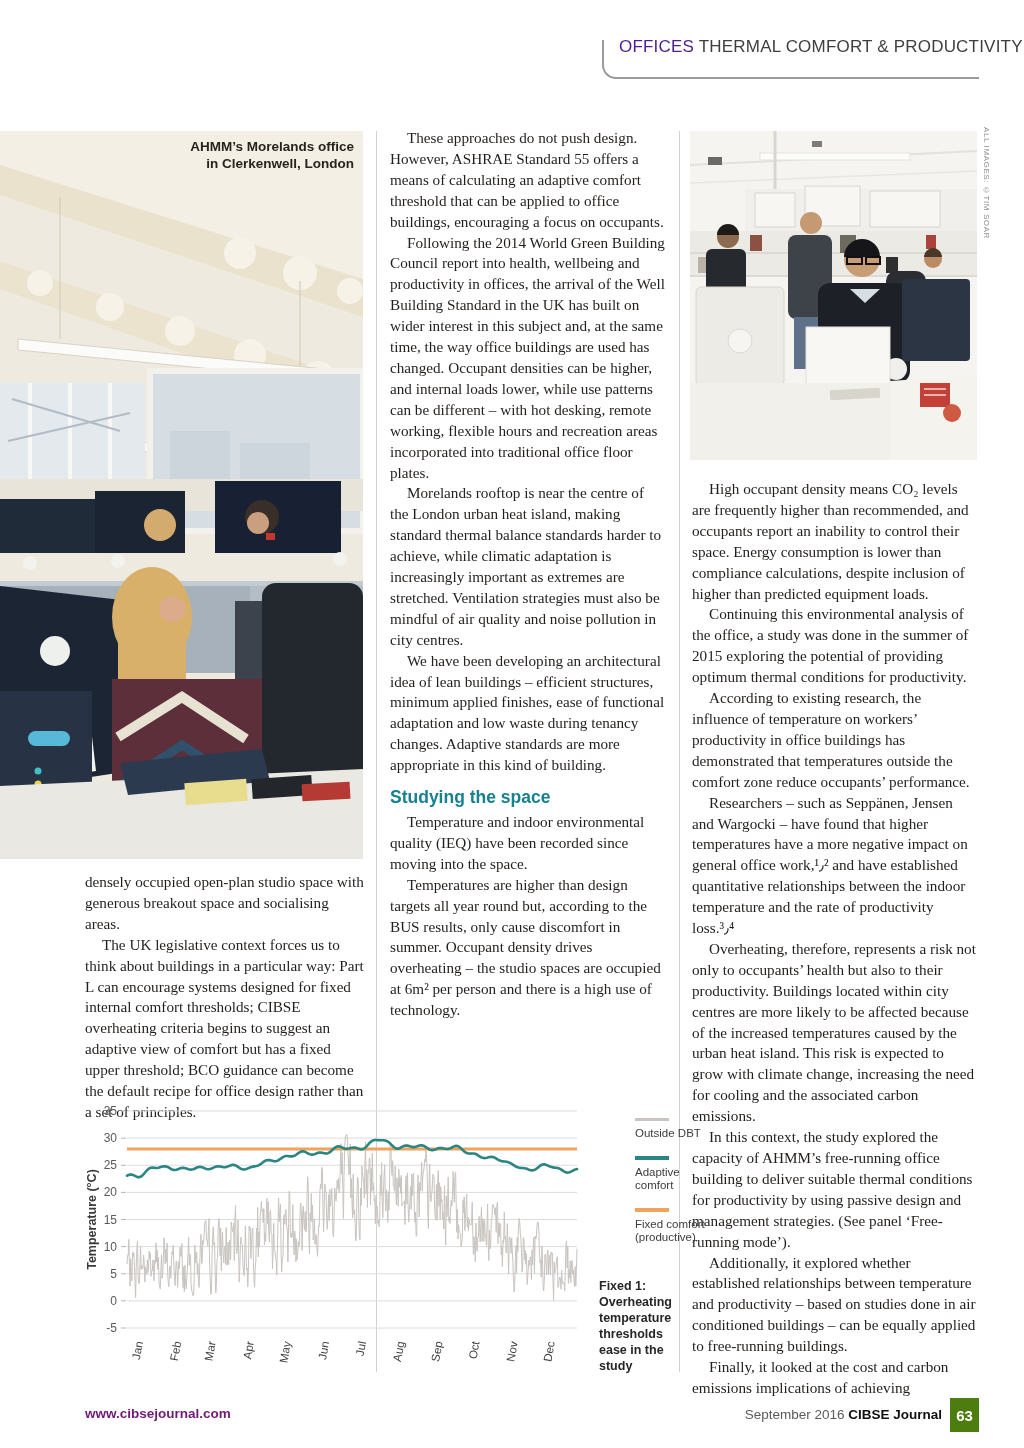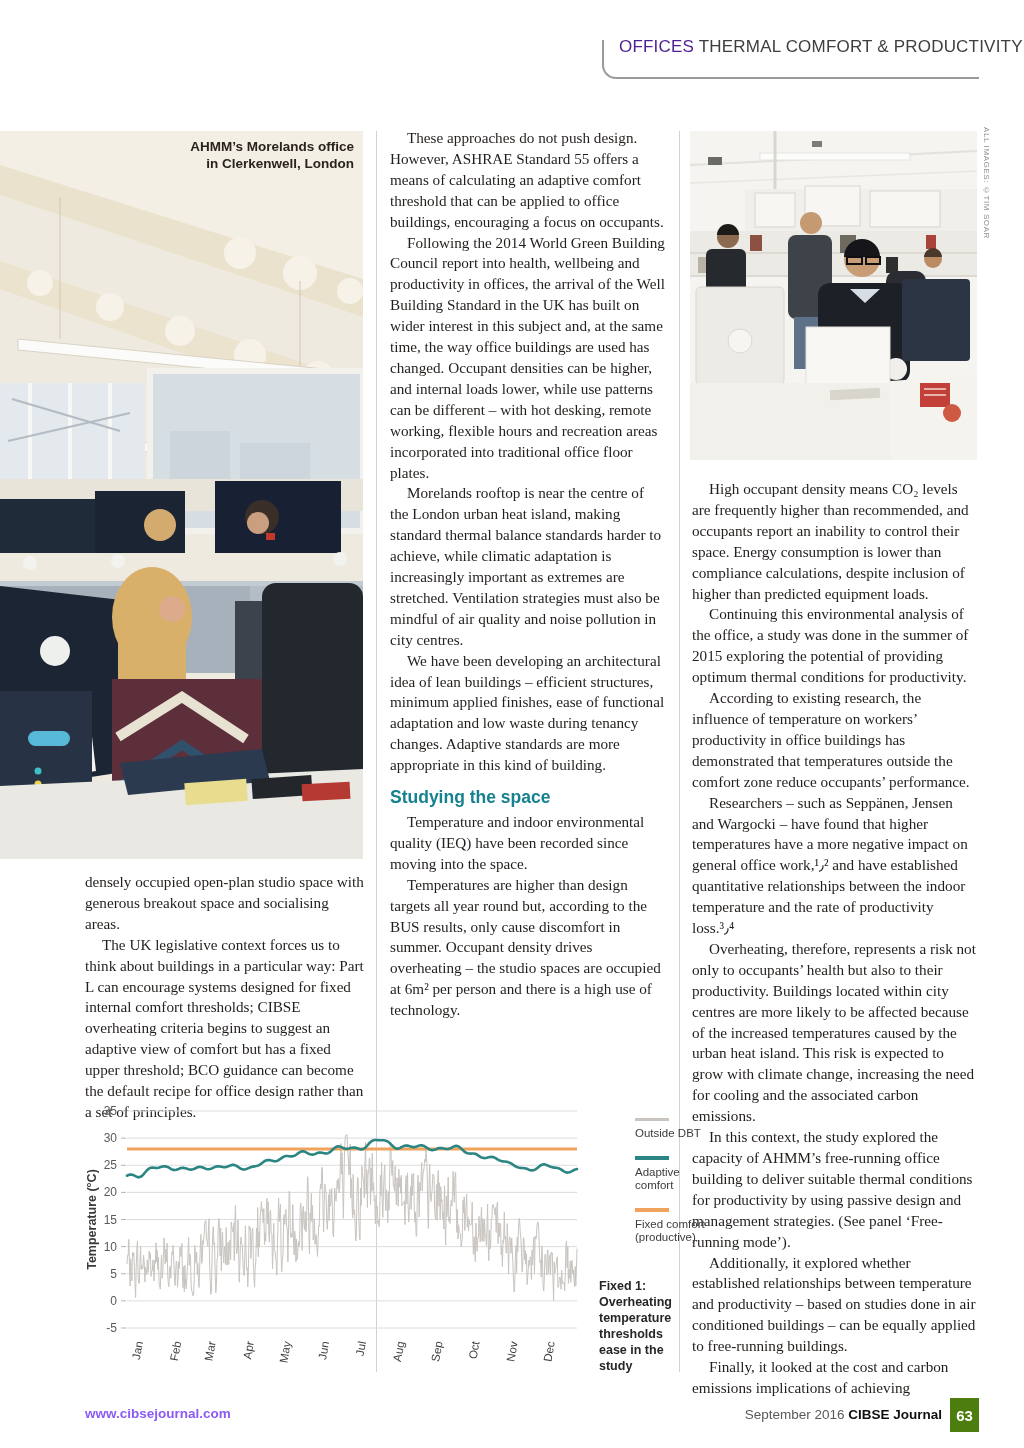--- a/index.html
+++ b/index.html
@@ -37,21 +37,21 @@
   
   #chart-wrap{left:85px;top:1098px;width:500px;height:280px;}
   #chart-legend{left:599px;top:1118px;width:80px;margin-left:36px;}
   .legend-entry{margin-bottom:15px;}
   .legend-swatch{width:34px;height:3px;margin-bottom:6px;}
   .legend-label{font-size:11.5px;line-height:13.5px;color:#3c3c3c;}
   .figure-caption{left:599px;top:1278px;width:84px;font-weight:bold;
     font-size:12.5px;line-height:16px;color:#262626;}
 
   
-  .footer-left{left:85px;top:1406px;font-weight:bold;font-size:13.5px;color:#8b5cf6;}
+  .footer-left{left:85px;top:1406px;font-weight:bold;font-size:13.5px;color:#701a75;}
   .footer-right{right:82px;top:1407px;font-size:13.5px;color:#5a5a5a;text-align:center;}
   .footer-journal{font-weight:bold;color:#101010;}
   .page-badge{left:950px;top:1398px;width:29px;height:34px;background:#4d7c0f;
     color:#ffffff;font-weight:bold;font-size:15px;display:flex;align-items:center;
     justify-content:center;}
 </style>
 </head>
 <body>
 
 <div class="abs header-bracket"></div>

